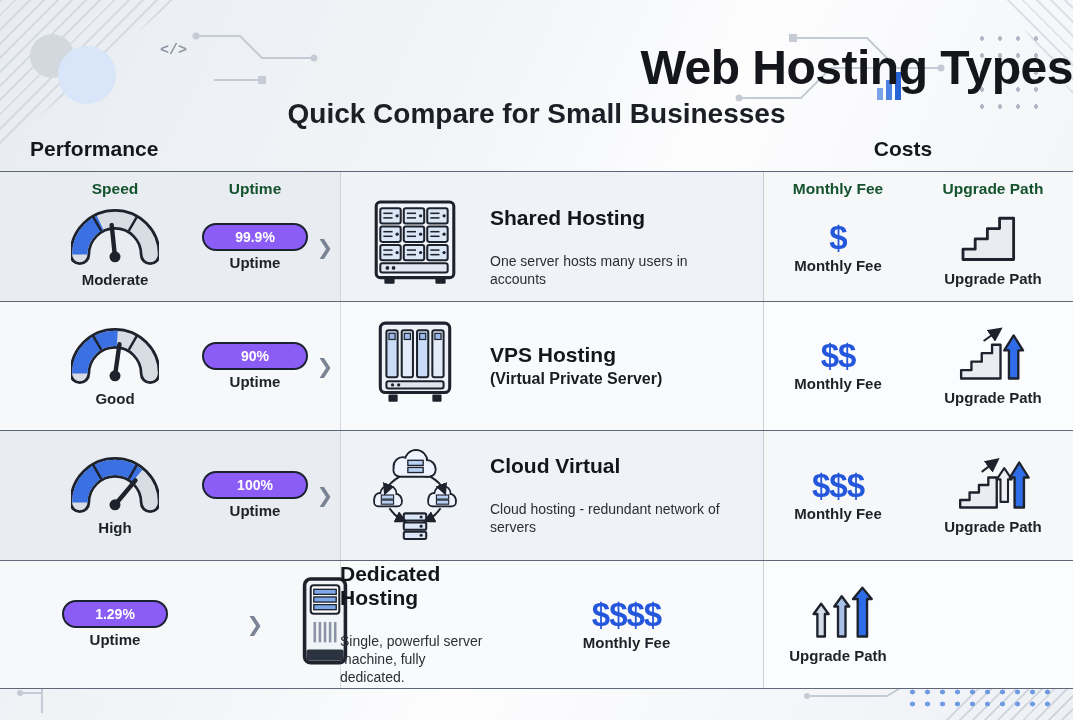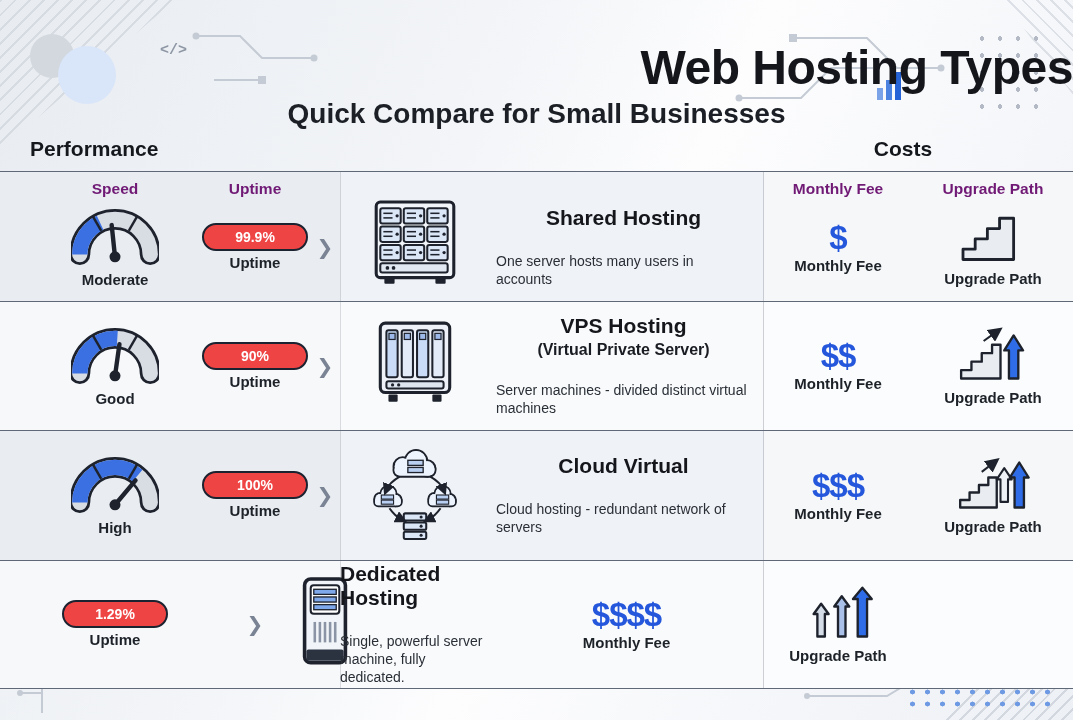--- a/index.html
+++ b/index.html
@@ -29,30 +29,30 @@
   .row{position:relative;border-top:1.6px solid #5f6877}
   .row:last-child{border-bottom:1.6px solid #5f6877}
   .row:nth-child(odd){background:#e9edf2}
   .row:nth-child(even){background:#f6f8fa}
   .band-center{position:absolute;top:0;bottom:0;left:340px;width:423px;background:rgba(255,255,255,.3);border-left:1px solid rgba(95,104,119,.22)}
   .band-costs{position:absolute;top:0;bottom:0;left:763px;right:0;background:rgba(255,255,255,.55);border-left:1px solid rgba(95,104,119,.3)}
 
   .row-grid{position:relative;display:grid;grid-template-columns:30px 170px 110px 30px 150px 1fr 150px 160px;height:100%}
   .first .row-grid{padding-top:22px}
   .cell{display:flex;flex-direction:column;align-items:center;justify-content:center;gap:3px}
-  .text-cell{align-items:center;padding-right:6px}
-  .subheaders{position:absolute;top:8px;left:0;right:0;height:20px;font-size:15.5px;font-weight:800;color:#701a75}
+  .text-cell{align-items:flex-start;padding-right:6px}
+  .subheaders{position:absolute;top:8px;left:0;right:0;height:20px;font-size:15.5px;font-weight:800;color:#14532d}
   .sh{position:absolute;text-align:center}
   .sh-speed{left:30px;width:170px}
   .sh-uptime{left:200px;width:110px}
   .sh-fee{left:763px;width:150px}
   .sh-upg{left:913px;width:160px}
 
   .gauge{width:88px;height:62px}
-  .pill{min-width:106px;padding:4px 10px;background:#ef4444;border:2px solid #1c2330;border-radius:15px;color:#fff;font-weight:800;font-size:14px;text-align:center}
+  .pill{min-width:106px;padding:4px 10px;background:#8b5cf6;border:2px solid #1c2330;border-radius:15px;color:#fff;font-weight:800;font-size:14px;text-align:center}
   .cap{font-size:15px;font-weight:600;color:#1d2229}
   .chev{color:#7b8494;font-size:20px;font-weight:700}
   .dollars{font-size:33px;font-weight:800;color:#2457db;letter-spacing:-1px;line-height:1}
   .hosting-title{font-size:21px;font-weight:800;color:#14161b}
   .hosting-sub{font-size:16px;font-weight:700;color:#191c22}
   .hosting-sub:empty{display:none}
   .hosting-desc{font-size:14px;color:#2a2f37;margin-top:20px;line-height:1.28;max-width:255px}
   .main-icon{width:98px;height:98px}
   .upg-icon{width:82px;height:60px}
 </style>
@@ -215,21 +215,20 @@
             <rect x="20" y="63" width="56" height="7" rx="2" fill="#dfe6f0" stroke="#1d222c" stroke-width="2"></rect>
             <circle cx="26" cy="66.5" r="1.6" fill="#1d222c"></circle>
               <circle cx="32" cy="66.5" r="1.6" fill="#1d222c"></circle>
             <rect x="22" y="76" width="9" height="7" rx="1" fill="#1d222c"></rect>
             <rect x="65" y="76" width="9" height="7" rx="1" fill="#1d222c"></rect>
           </svg>
         </div>
         <div class="cell text-cell">
           <div class="hosting-title">VPS Hosting</div>
           <div class="hosting-sub">(Virtual Private Server)</div>
-          <div class="hosting-desc">Server machines - divided distinct virtual machines</div>
         </div>
         <div class="cell">
           <div class="dollars">$$</div>
           <div class="cap">Monthly Fee</div>
         </div>
         <div class="cell">
           <svg class="upg-icon" viewBox="0 0 80 64">
             <defs>
                 <marker id="ah2" markerWidth="7" markerHeight="7" refX="3.5" refY="3.5" orient="auto">
                   <path d="M0 0 L7 3.5 L0 7 z" fill="#1d222c"></path>

